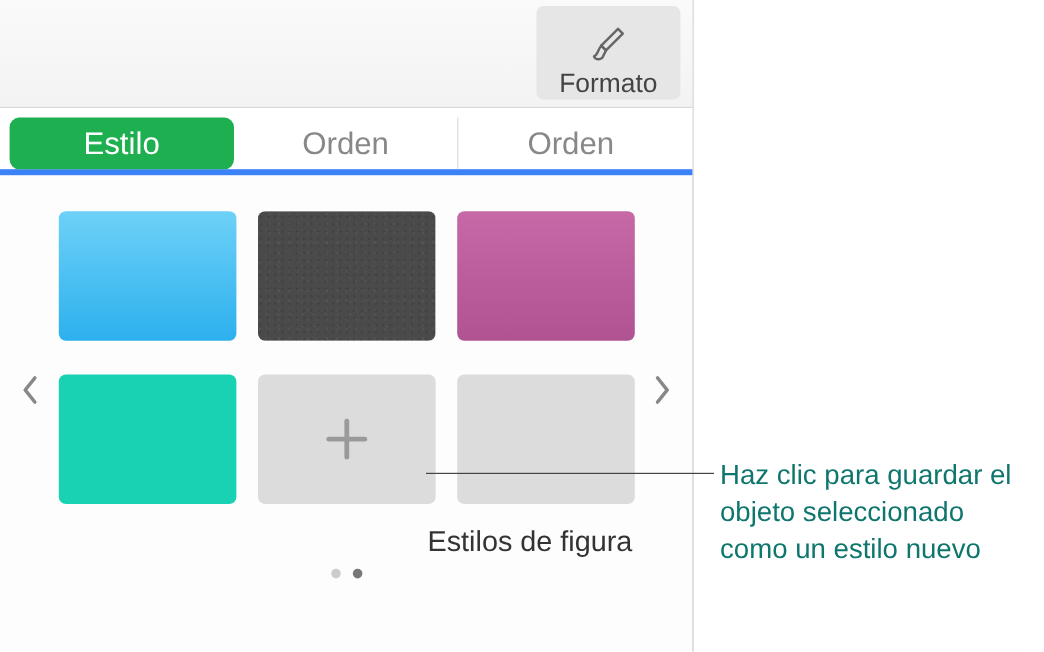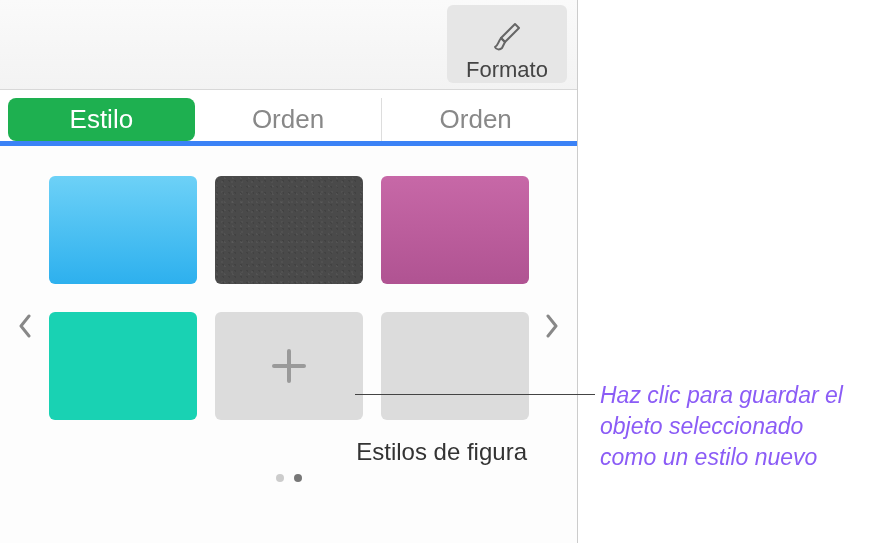--- a/index.html
+++ b/index.html
@@ -158,23 +158,22 @@
     }
     .dot.active {
       background: #777;
     }
     .callout {
       position: absolute;
       left: 600px;
       top: 380px;
       width: 260px;
       font-size: 23px;
-      color: #8b5cf6;
+      color: #0f766e;
       line-height: 1.35;
-      font-style: italic;
     }
     .callout-line {
       position: absolute;
       left: 355px;
       top: 394px;
       width: 240px;
       height: 1px;
       background: #444;
     }
   </style>

